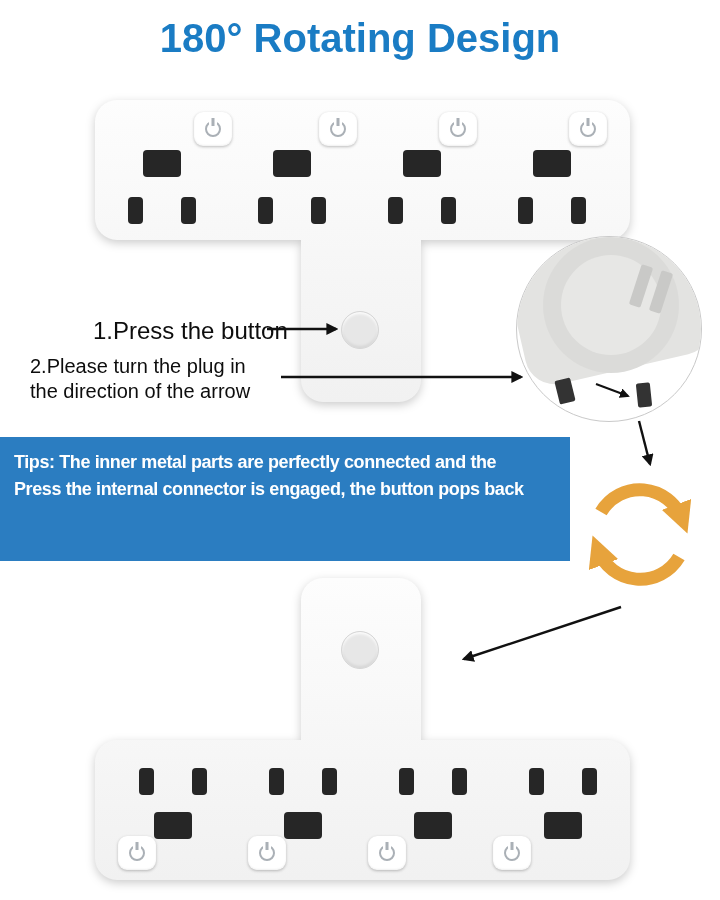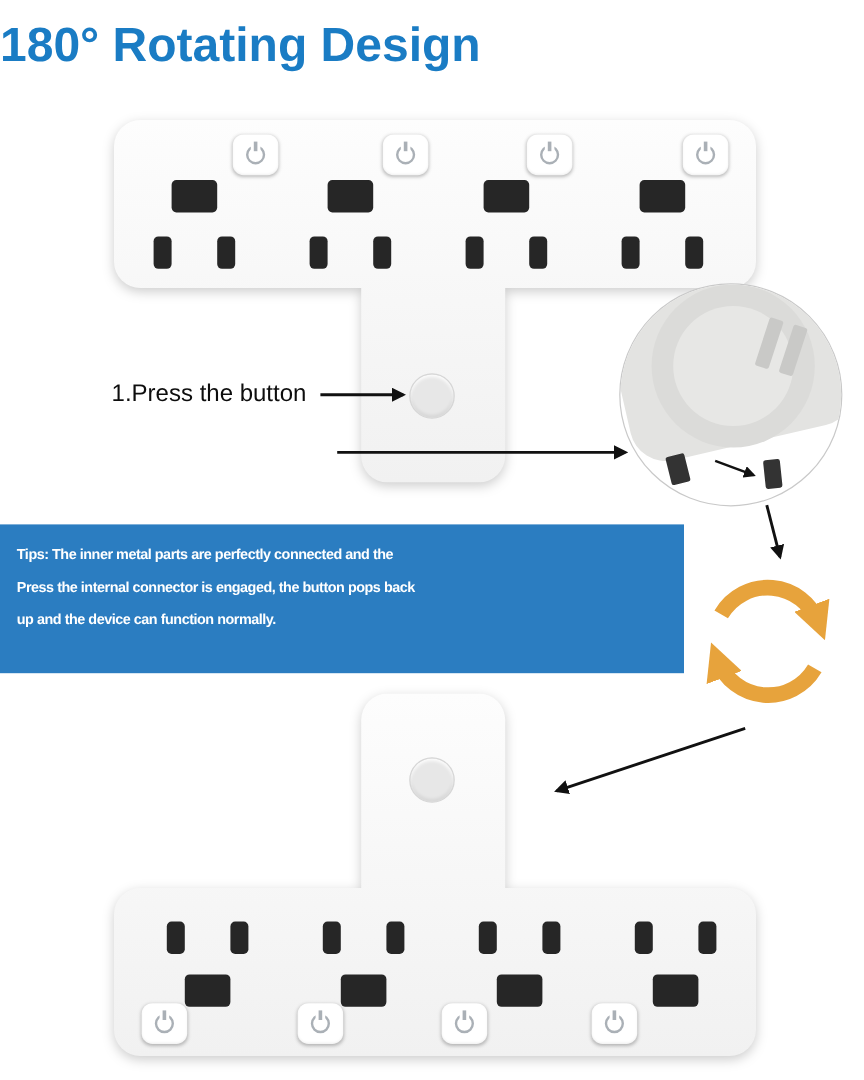--- a/index.html
+++ b/index.html
@@ -1,19 +1,19 @@
 <!DOCTYPE html>
 <html><head>
 <meta charset="utf-8">
 <style>
   html,body{margin:0;padding:0;background:#fff;}
   #page{position:relative;width:720px;height:900px;background:#ffffff;overflow:hidden;
         font-family:"Liberation Sans",sans-serif;}
 
-  .title{position:absolute;top:16px;left:0;width:100%;margin:0;text-align:left;
+  .title{position:absolute;top:16px;left:0;width:100%;margin:0;text-align:center;
          font-size:40px;font-weight:bold;color:#1a7cc4;}
 
   .device-svg{position:absolute;filter:drop-shadow(0 3px 5px rgba(0,0,0,0.20));z-index:1;}
   #dev-top{left:95px;top:100px;}
   #dev-bottom{left:95px;top:578px;}
 
   .switch{position:absolute;width:38px;height:34px;background:#ffffff;border-radius:9px;
           box-shadow:0 1px 3px rgba(0,0,0,0.25), inset 0 -1px 2px rgba(0,0,0,0.06);
           display:flex;align-items:center;justify-content:center;z-index:2;}
   .pwr{width:12px;height:12px;border:2px solid #aab0b6;border-radius:50%;position:relative;}
@@ -21,26 +21,26 @@
           width:3px;height:8px;background:#aab0b6;box-shadow:0 0 0 2.5px #ffffff;}
 
   .slot{position:absolute;background:#262626;border-radius:4px;z-index:2;}
   .slot.h{width:38px;height:27px;}
   .slot.v{width:15px;height:27px;}
 
   .knob{position:absolute;width:38px;height:38px;border-radius:50%;background:#e7e7e7;
         border:1px solid #d6d6d6;box-sizing:border-box;z-index:2;
         box-shadow:inset 0 2px 3px rgba(255,255,255,0.9), inset 0 -2px 3px rgba(0,0,0,0.08);}
 
-  .step1{position:absolute;left:93px;top:317px;font-size:20px;color:#0d0d0d;z-index:3;text-align:right;}
+  .step1{position:absolute;left:93px;top:317px;font-size:24px;color:#0d0d0d;z-index:3;text-align:right;}
   .step2{position:absolute;left:30px;top:354px;font-size:20px;color:#0d0d0d;line-height:25px;z-index:3;}
 
   .banner{position:absolute;left:0;top:437px;width:570px;height:124px;background:#2b7dc1;
           color:#ffffff;box-sizing:border-box;padding:12px 0 0 14px;font-weight:bold;
-          font-size:12px;letter-spacing:-0.4px;z-index:1;}
+          font-size:18px;letter-spacing:-0.4px;z-index:1;}
   .banner div{white-space:nowrap;line-height:27px;}
 
   .inset{position:absolute;left:516px;top:236px;width:186px;height:186px;border-radius:50%;
          background:#ffffff;border:1px solid #c9c9c9;overflow:hidden;box-sizing:border-box;z-index:4;}
   .plug-body{position:absolute;left:-6px;top:-34px;width:190px;height:168px;background:#e3e3e1;
          transform:rotate(-13deg);border-radius:30px;}
   .plug-back{position:absolute;left:26px;top:0px;width:136px;height:136px;border-radius:50%;background:#dbdbd9;}
   .plug-back-inner{position:absolute;left:44px;top:18px;width:100px;height:100px;border-radius:50%;background:#e7e7e5;}
   .pin{position:absolute;border-radius:2px;}
   .pin.light{background:#c9c9c7;}
@@ -96,35 +96,38 @@
   <div class="slot v" style="left:258px;top:197px;"></div>
   <div class="slot v" style="left:311px;top:197px;"></div>
   <div class="slot v" style="left:388px;top:197px;"></div>
   <div class="slot v" style="left:441px;top:197px;"></div>
   <div class="slot v" style="left:518px;top:197px;"></div>
   <div class="slot v" style="left:571px;top:197px;"></div>
 
   <div class="knob" style="left:341px;top:311px;"></div>
 
   <div class="step1">1.Press the button</div>
+  <div class="step2">
+    <div>2.Please turn the plug in</div>
+    <div>the direction of the arrow</div>
+  </div>
 
   <div class="inset">
     <div class="plug-body"></div>
     <div class="plug-back"></div>
     <div class="plug-back-inner"></div>
     <div class="pin light p1"></div>
     <div class="pin light p2"></div>
     <div class="pin dark p3"></div>
     <div class="pin dark p4"></div>
   </div>
 
   <div class="banner">
     <div>Tips: The inner metal parts are perfectly connected and the</div>
     <div>Press the internal connector is engaged, the button pops back</div>
-    <div>up and the device can function normally.</div>
   </div>
 
   <svg id="rot" width="124" height="124">
     <defs>
       <marker id="rh" viewBox="0 0 10 10" refX="5" refY="5" markerWidth="2.4" markerHeight="2.4" orient="auto">
         <path d="M0,0 L10,5 L0,10 z" fill="#e7a33c"></path>
       </marker>
     </defs>
     <path d="M 23 40 A 45 45 0 0 1 104 47" stroke="#e7a33c" stroke-width="13" fill="none" marker-end="url(#rh)"></path>
     <path d="M 101 85 A 45 45 0 0 1 20 78" stroke="#e7a33c" stroke-width="13" fill="none" marker-end="url(#rh)"></path>

